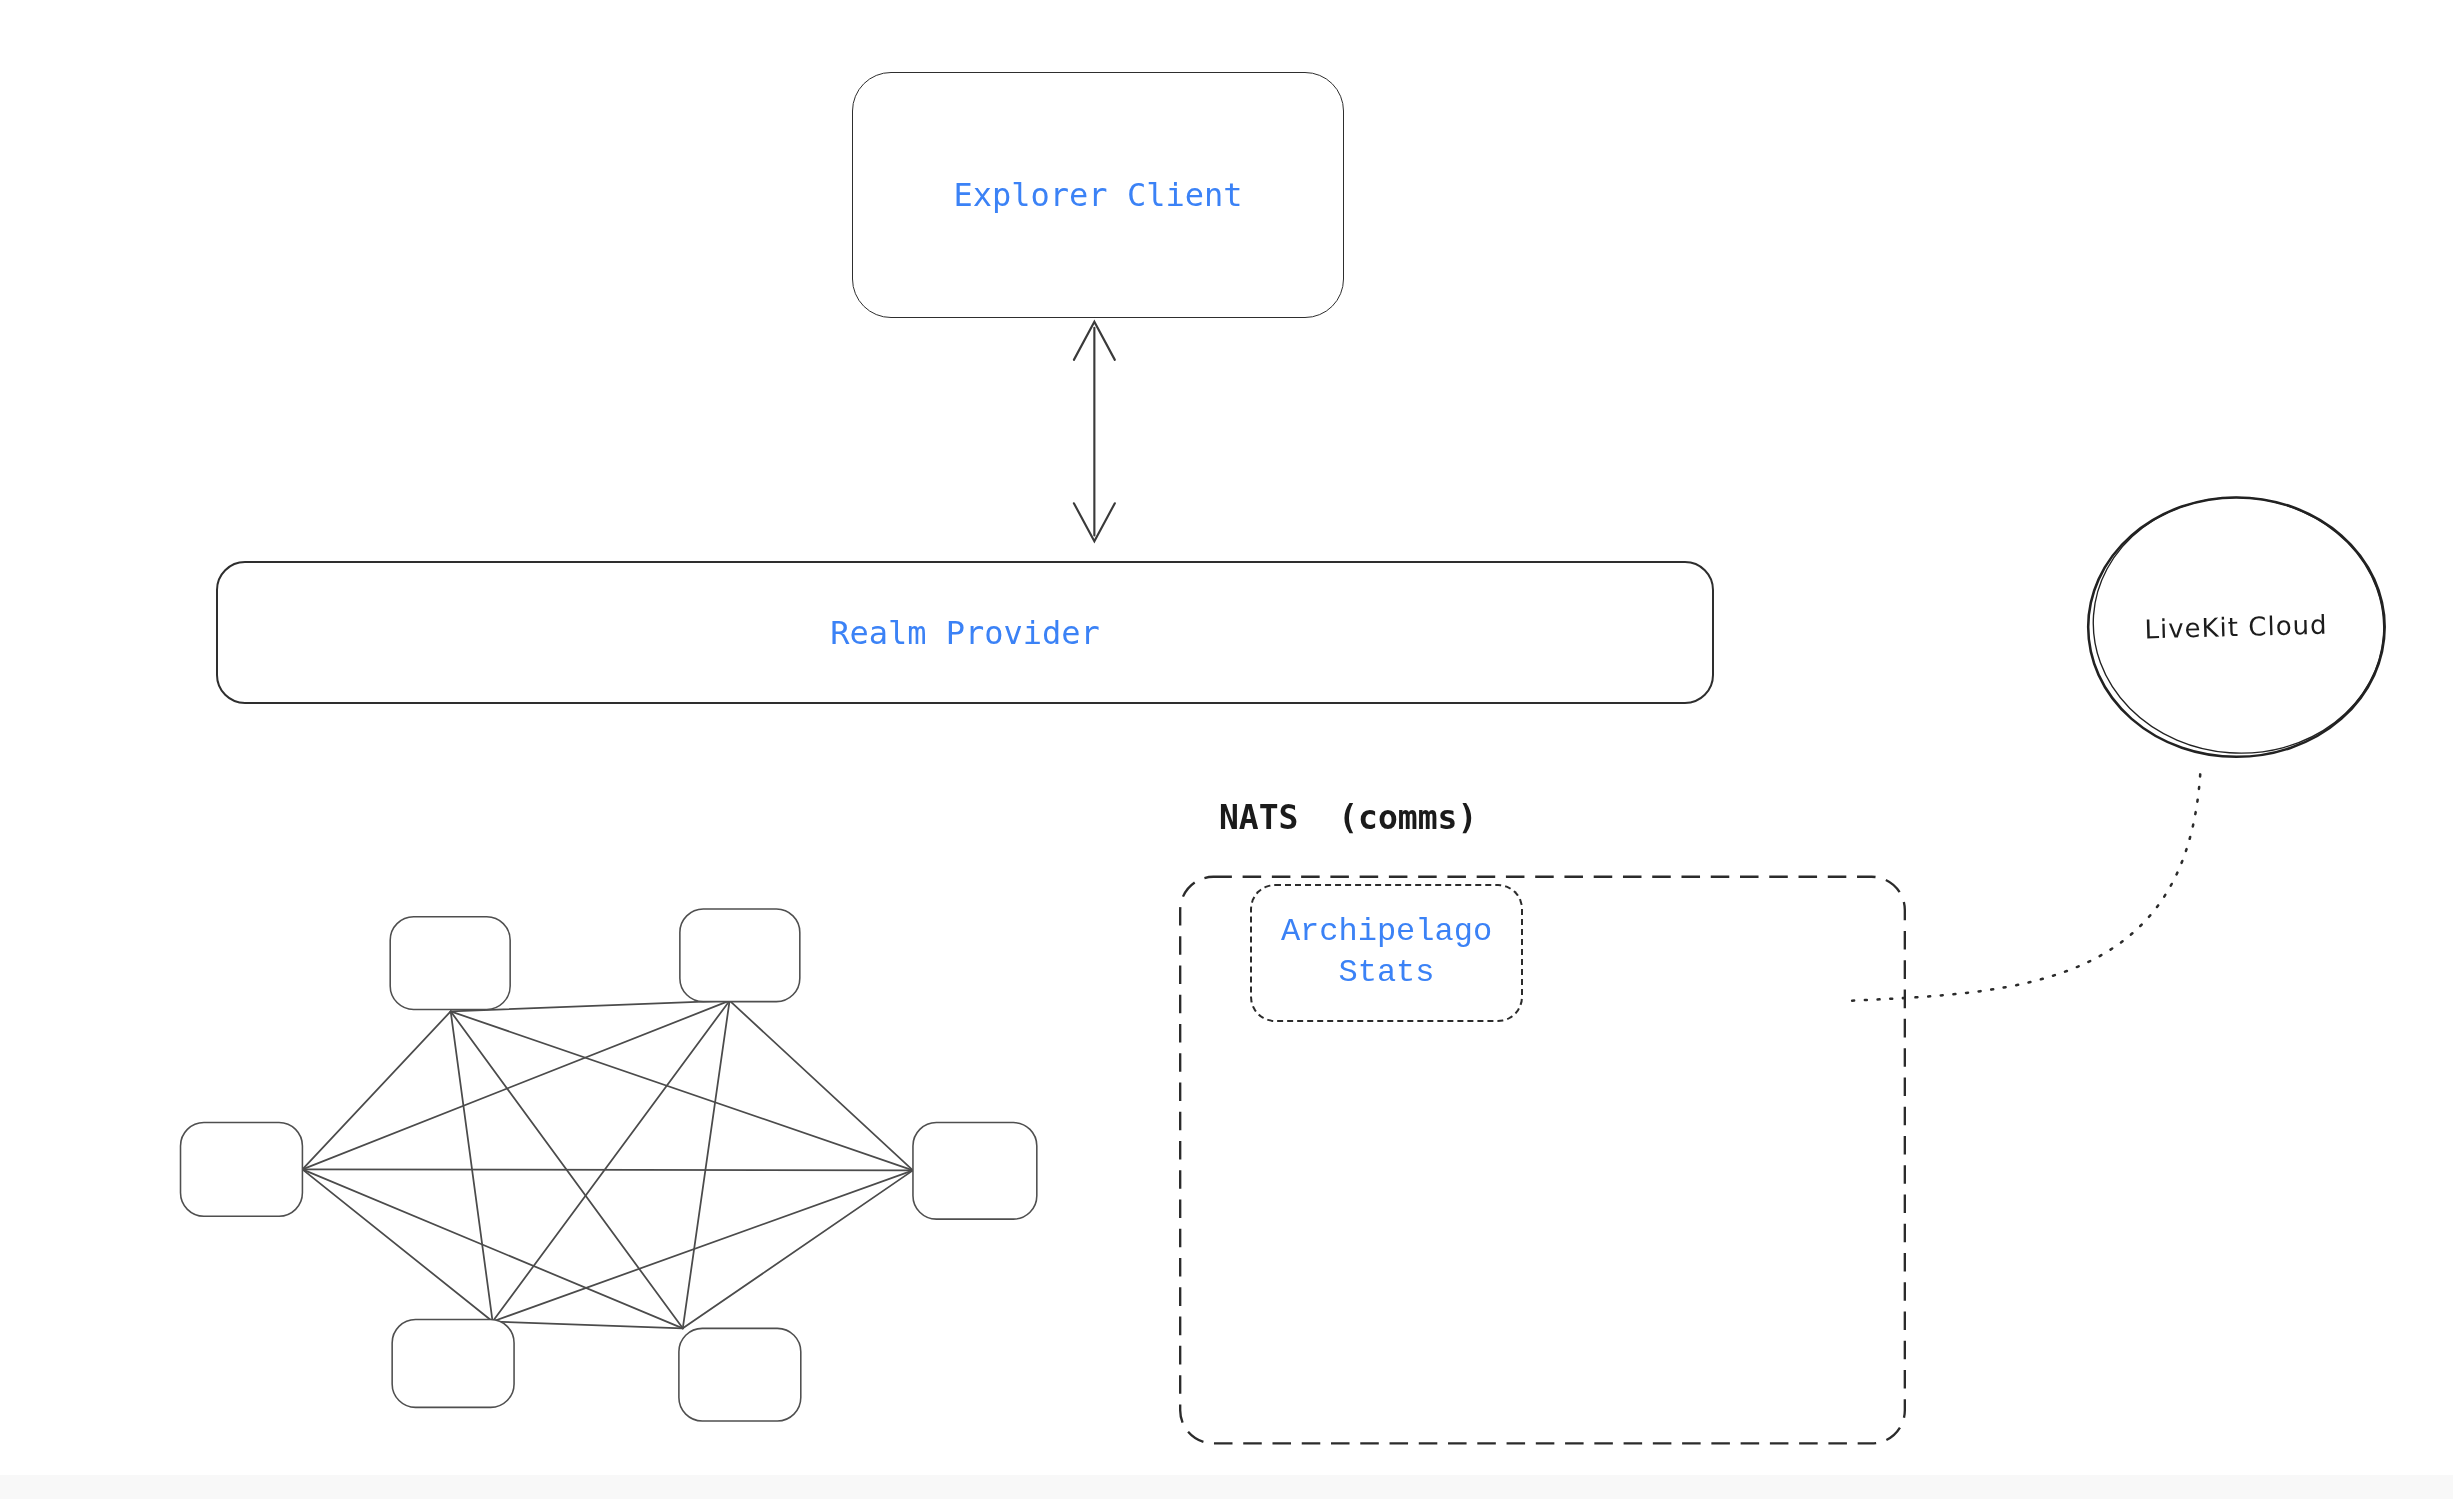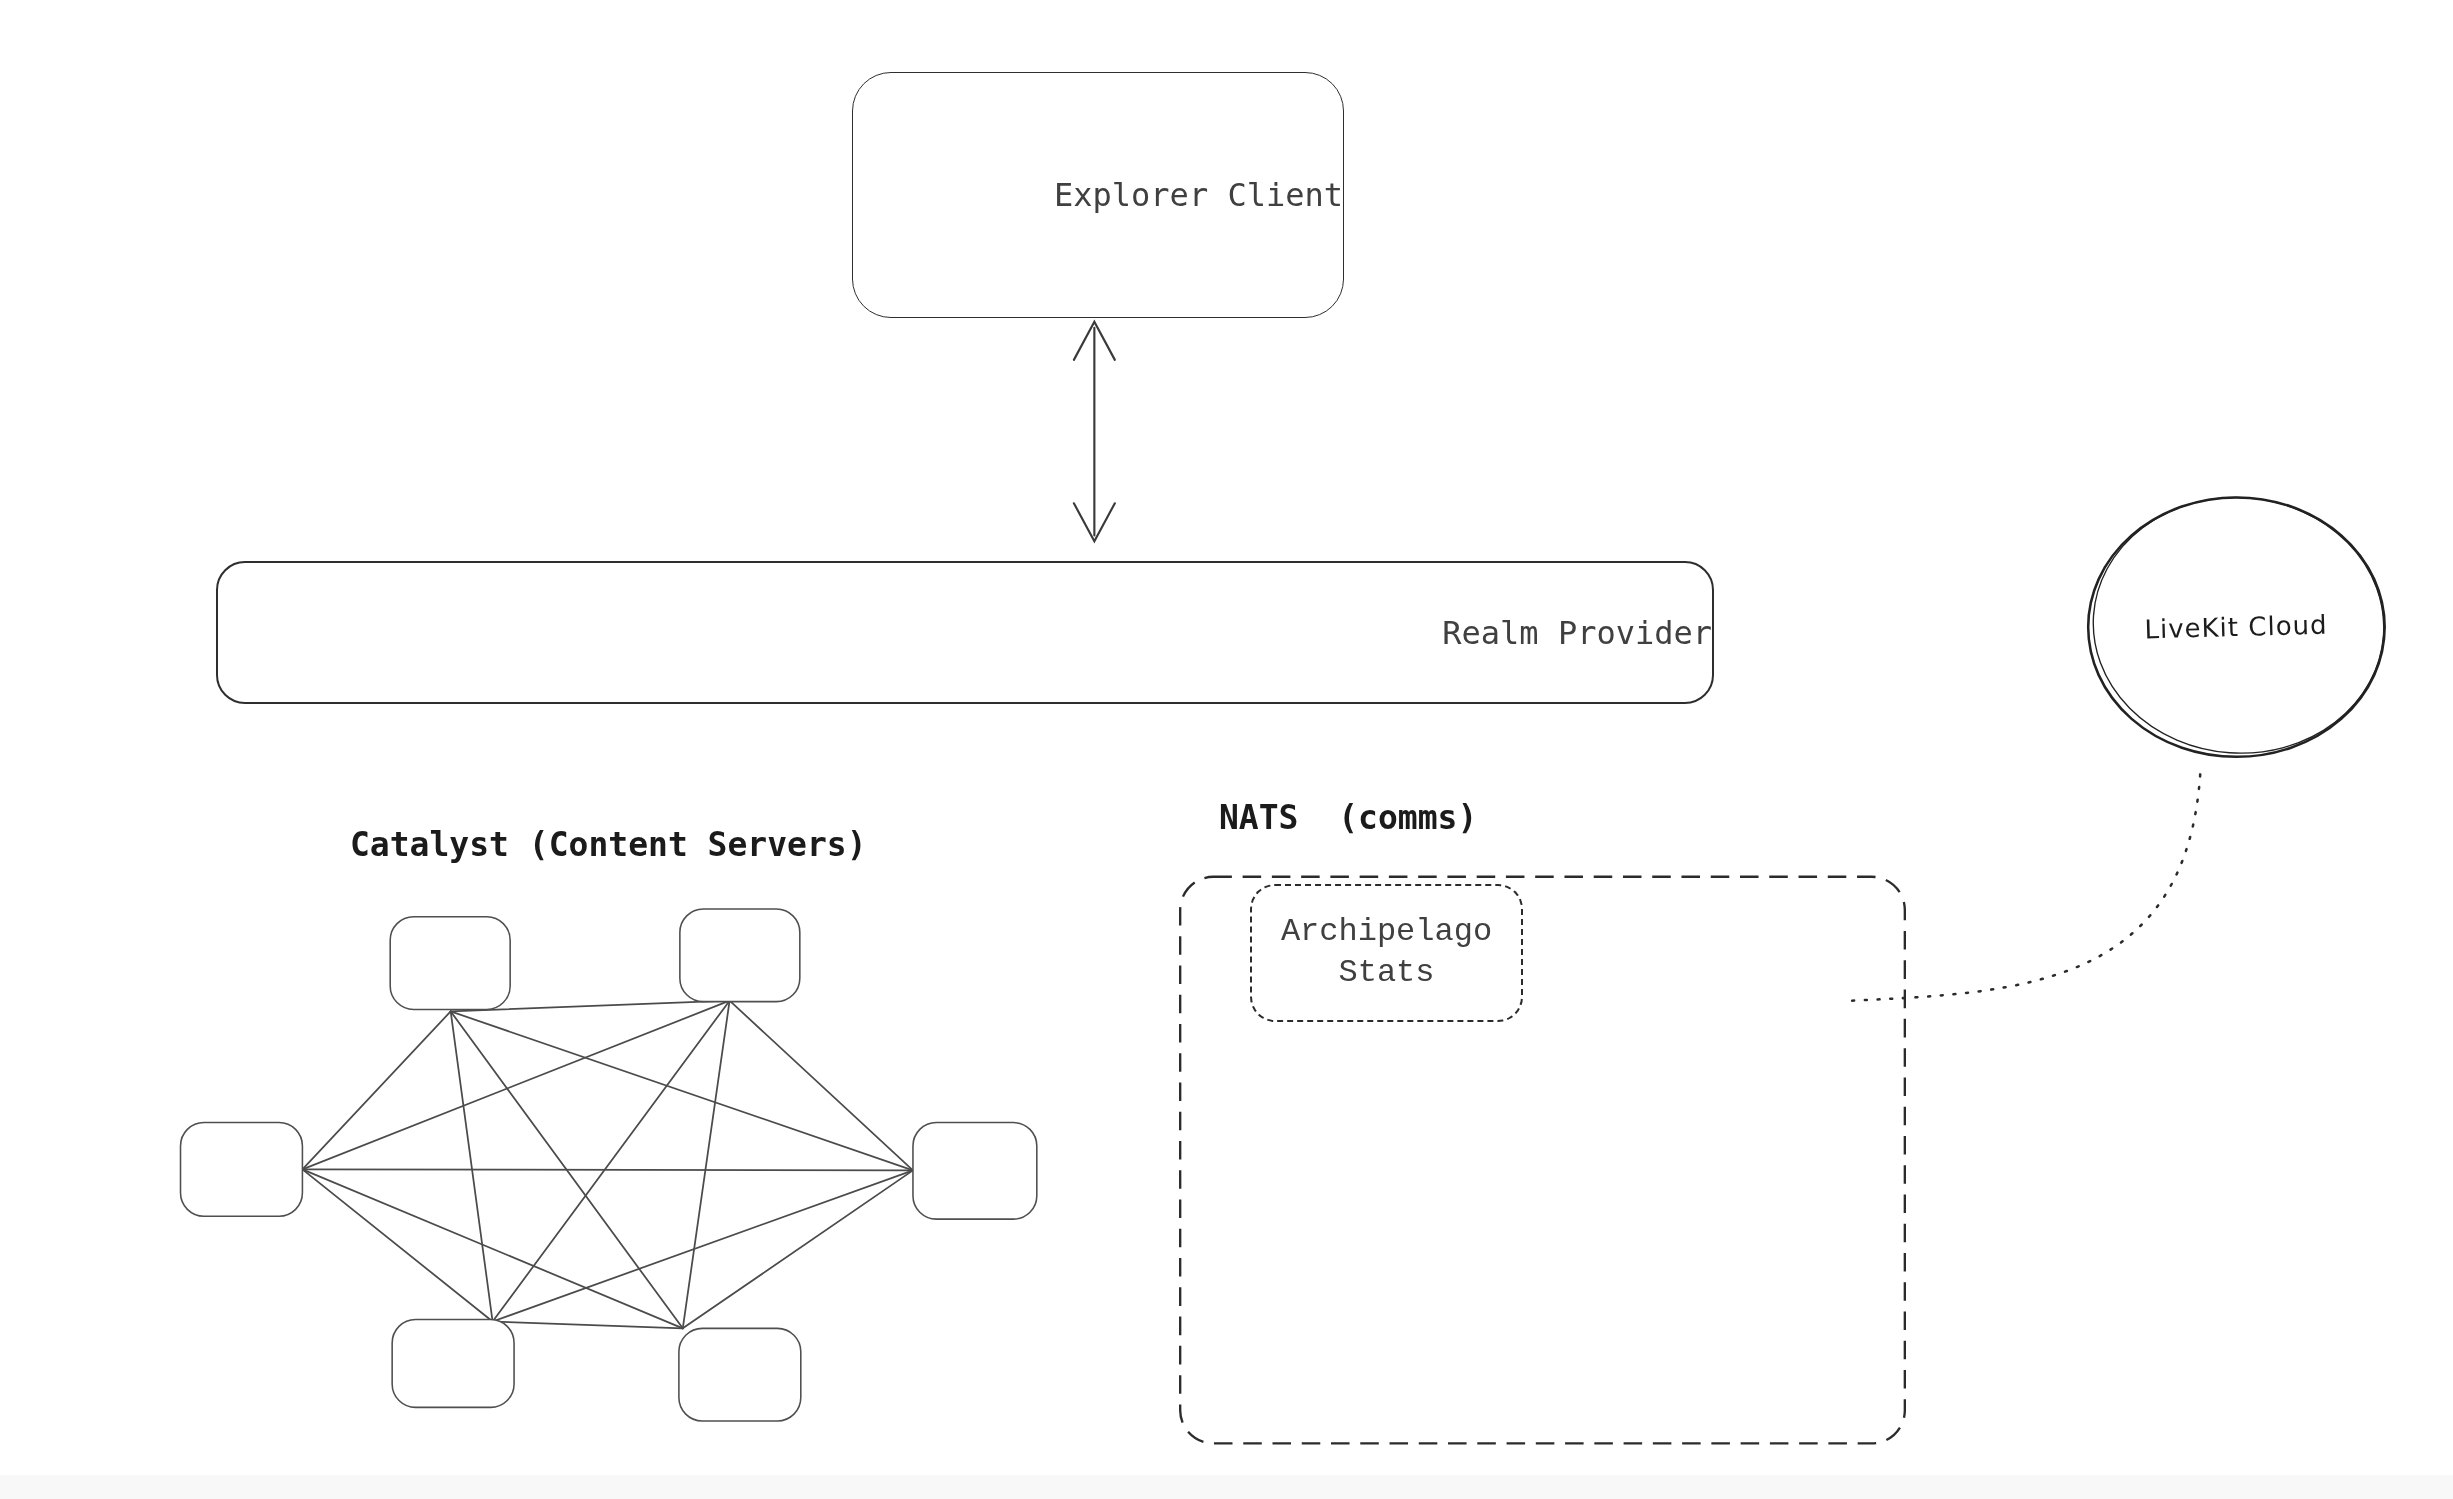--- a/index.html
+++ b/index.html
@@ -6,23 +6,23 @@
   body{
     width:2454px;height:1500px;position:relative;overflow:hidden;
     background:#ffffff;
     font-family:"DejaVu Sans Mono","Liberation Mono",monospace;
     color:#1f1f1f;
   }
   .stage{position:absolute;inset:0;}
   svg.overlay{position:absolute;left:0;top:0;width:2454px;height:1500px;}
 
   .box{
-    position:absolute;display:flex;align-items:center;justify-content:flex-end;
+    position:absolute;display:flex;align-items:center;justify-content:center;
     text-align:center;background:#ffffff;box-sizing:border-box;
-    font-size:32px;letter-spacing:0;color:#404040;
+    font-size:32px;letter-spacing:0;color:#3b82f6;
   }
   .solid{border:1.7px solid #2e2e2e;}
   .finedash{border:2px dashed #2b2b2b;}
 
   .explorer{left:852px;top:72px;width:492px;height:246px;border-radius:39px;}
   .realm{left:216px;top:561px;width:1498px;height:143px;border-radius:29px;border-width:2px;}
 
   .stats{left:1250px;top:884px;width:273px;height:138px;border-radius:25px;line-height:1.28;padding:0 23.4px;font-family:Liberation Mono, monospace;}
   .wsconn{left:1546px;top:920px;width:304px;height:139px;border-radius:29px;}
   .nats{left:1236px;top:1097px;width:621px;height:125px;border-radius:29px;}
@@ -96,21 +96,20 @@
   </svg>
 
   <div class="box solid explorer">
     <span>Explorer Client</span>
   </div>
 
   <div class="box solid realm">
     <span>Realm Provider</span>
   </div>
 
-  <div class="heading catalyst">Catalyst (Content Servers)</div>
 
   <div class="heading main">NATS  (comms)</div>
 
   <div class="box finedash stats">
     <span>Archipelago Stats</span>
   </div>
 
 
 
 

